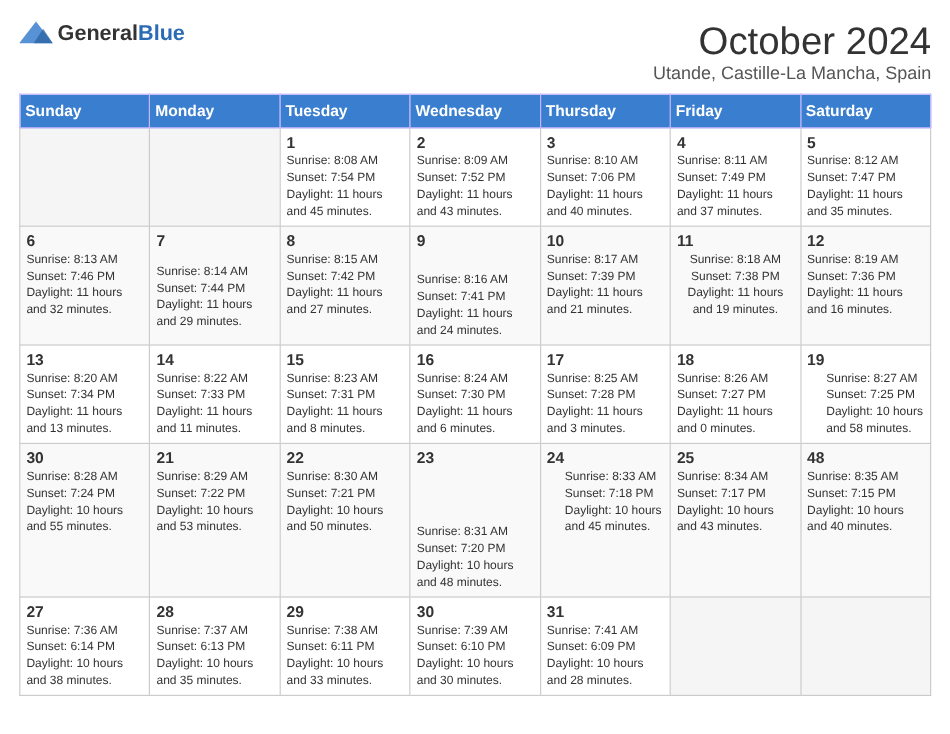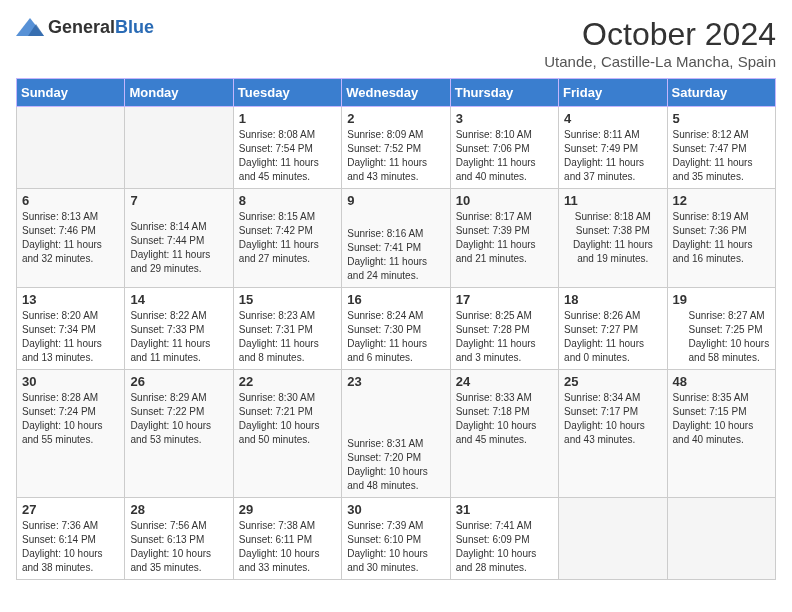--- a/index.html
+++ b/index.html
@@ -242,40 +242,40 @@
         </td>
       </tr>
       <tr>
         <td>
           <div class="day-num">30</div>
           <div class="day-info" style="white-space: pre-line;">Sunrise: 8:28 AM
 Sunset: 7:24 PM
 Daylight: 10 hours and 55 minutes.</div>
         </td>
         <td>
-          <div class="day-num">26</div>
+          <div class="day-num">21</div>
           <div class="day-info" style="white-space: pre-line;">Sunrise: 8:29 AM
 Sunset: 7:22 PM
 Daylight: 10 hours and 53 minutes.</div>
         </td>
         <td>
           <div class="day-num">22</div>
           <div class="day-info" style="white-space: pre-line;">Sunrise: 8:30 AM
 Sunset: 7:21 PM
 Daylight: 10 hours and 50 minutes.</div>
         </td>
         <td>
           <div class="day-num">23</div>
           <div class="day-info" style="white-space: pre-line; margin-top: 48px;">Sunrise: 8:31 AM
 Sunset: 7:20 PM
 Daylight: 10 hours and 48 minutes.</div>
         </td>
         <td>
           <div class="day-num">24</div>
-          <div class="day-info" style="white-space: pre-line;">Sunrise: 8:33 AM
+          <div class="day-info" style="white-space: pre-line; margin-left: 15px;">Sunrise: 8:33 AM
 Sunset: 7:18 PM
 Daylight: 10 hours and 45 minutes.</div>
         </td>
         <td>
           <div class="day-num">25</div>
           <div class="day-info" style="white-space: pre-line;">Sunrise: 8:34 AM
 Sunset: 7:17 PM
 Daylight: 10 hours and 43 minutes.</div>
         </td>
         <td>
@@ -287,21 +287,21 @@
       </tr>
       <tr>
         <td>
           <div class="day-num">27</div>
           <div class="day-info" style="white-space: pre-line;">Sunrise: 7:36 AM
 Sunset: 6:14 PM
 Daylight: 10 hours and 38 minutes.</div>
         </td>
         <td>
           <div class="day-num">28</div>
-          <div class="day-info" style="white-space: pre-line;">Sunrise: 7:56 AM
+          <div class="day-info" style="white-space: pre-line;">Sunrise: 7:37 AM
 Sunset: 6:13 PM
 Daylight: 10 hours and 35 minutes.</div>
         </td>
         <td>
           <div class="day-num">29</div>
           <div class="day-info" style="white-space: pre-line;">Sunrise: 7:38 AM
 Sunset: 6:11 PM
 Daylight: 10 hours and 33 minutes.</div>
         </td>
         <td>

